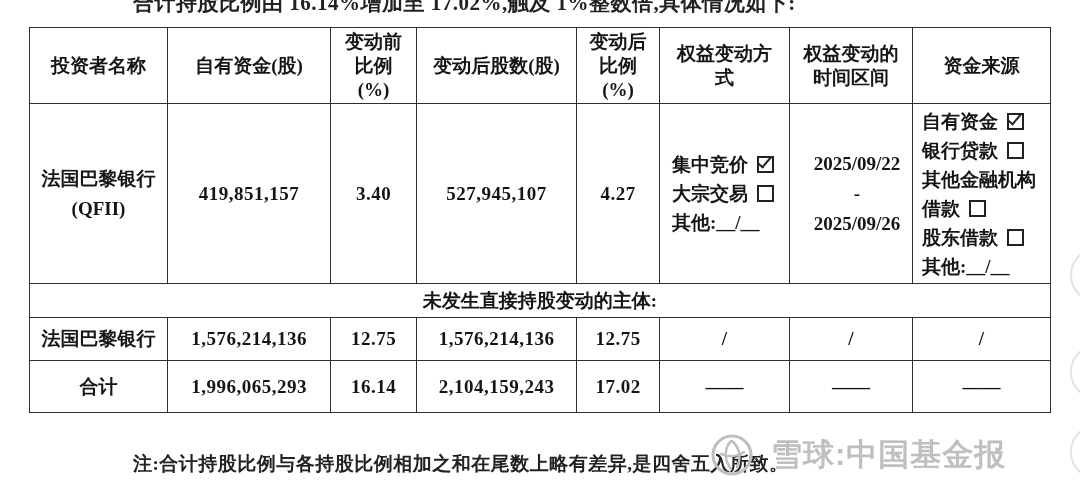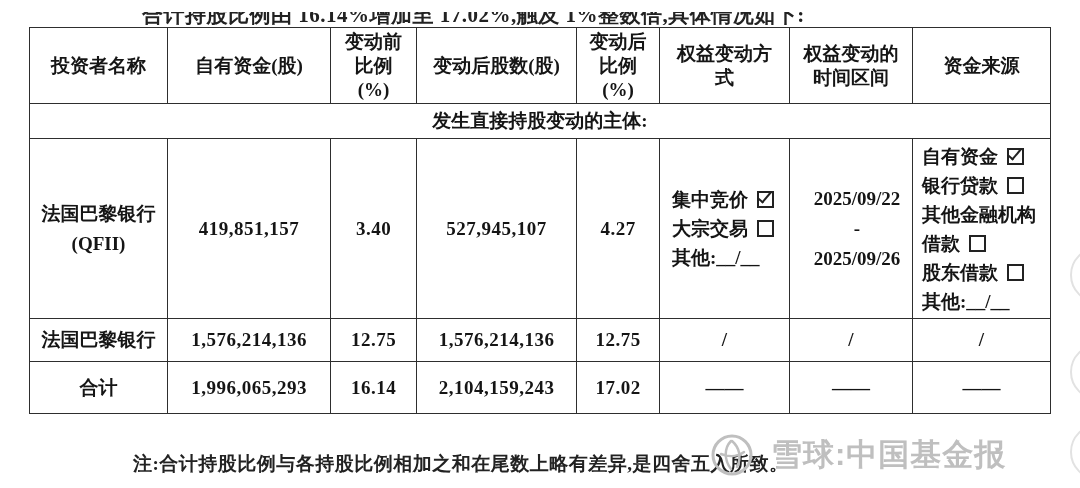--- a/index.html
+++ b/index.html
@@ -3,21 +3,21 @@
 <meta charset="utf-8">
 <style>
   html,body{margin:0;padding:0;}
   body{
     width:1080px;height:488px;position:relative;overflow:hidden;
     background:#ffffff;
     font-family:"Liberation Serif","DejaVu Serif",serif;
     color:#111;
   }
   
-  .topline-clip{position:absolute;top:0;left:9px;width:948px;height:13px;overflow:hidden;margin-top:12px;}
+  .topline-clip{position:absolute;top:0;left:0;width:948px;height:13px;overflow:hidden;}
   .topline-clip .t{
     position:absolute;top:-11px;left:133px;white-space:nowrap;
     font-size:21px;font-weight:700;letter-spacing:0.5px;color:#222;
   }
   
   table.doc{
     position:absolute;left:29px;top:27px;width:1021px;
     border-collapse:collapse;table-layout:fixed;
     font-size:19px;font-weight:600;color:#151515;
   }
@@ -90,23 +90,20 @@
     <th class="hdr">变动后股数(股)</th>
     <th class="hdr">变动后
 比例
 (%)</th>
     <th class="hdr">权益变动方
 式</th>
     <th class="hdr">权益变动的
 时间区间</th>
     <th class="hdr">资金来源</th>
   </tr>
-  <tr style="height:35px">
-    <td class="section" colspan="8">发生直接持股变动的主体:</td>
-  </tr>
   <tr style="height:180px">
     <td class="name-cell">法国巴黎银行
 (QFII)</td>
     <td class="num">419,851,157</td>
     <td class="num">3.40</td>
     <td class="num">527,945,107</td>
     <td class="num">4.27</td>
     <td>
       <div class="opts">
             <div class="ckline">
@@ -147,20 +144,23 @@
             <div class="ckline">
               <span>股东借款</span>
               <span class="box"></span>
             </div>
             <div class="ckline">
               <span>其他:__/__</span>
             </div>
           </div>
     </td>
   </tr>
+  <tr style="height:34px">
+    <td class="section" colspan="8">未发生直接持股变动的主体:</td>
+  </tr>
   <tr style="height:43px">
     <td style="font-weight:700">法国巴黎银行</td>
     <td class="num">1,576,214,136</td>
     <td class="num">12.75</td>
     <td class="num">1,576,214,136</td>
     <td class="num">12.75</td>
     <td>/</td>
     <td>/</td>
     <td>/</td>
   </tr>

